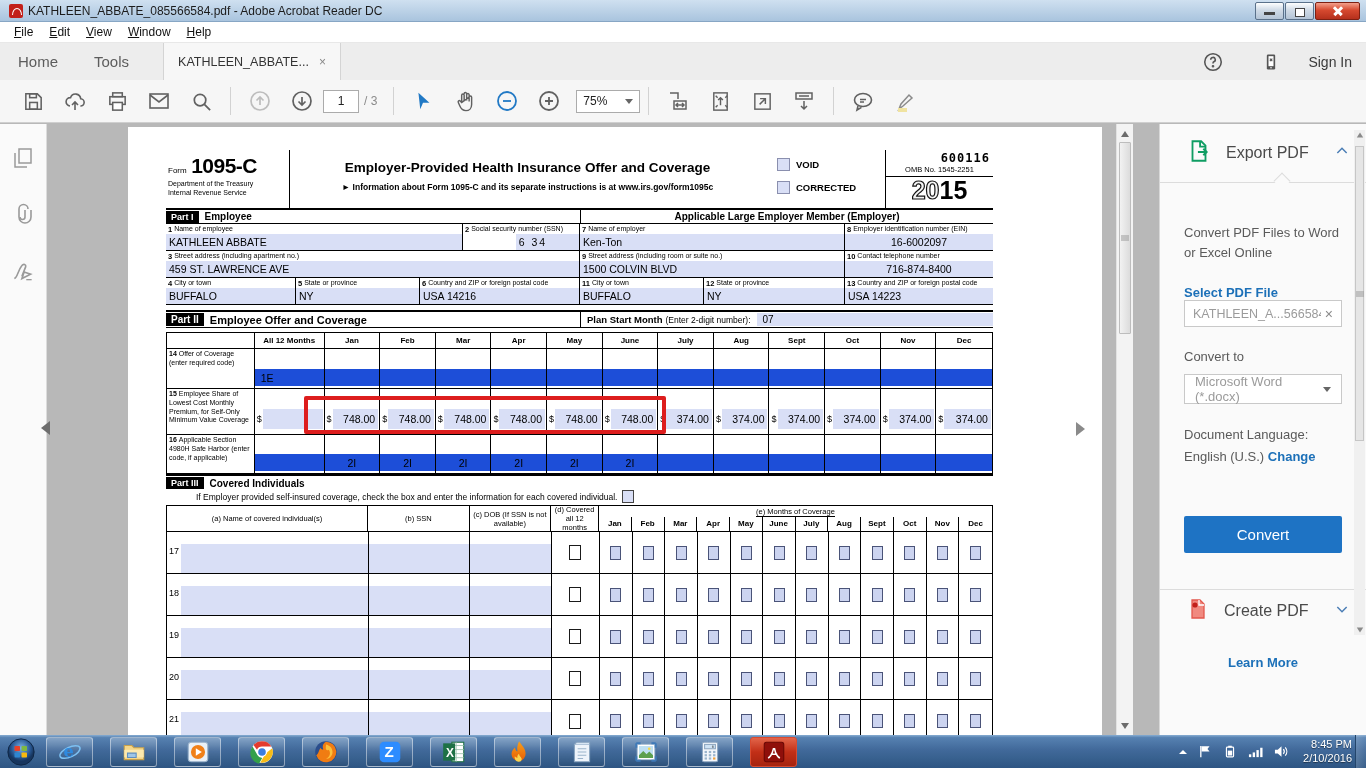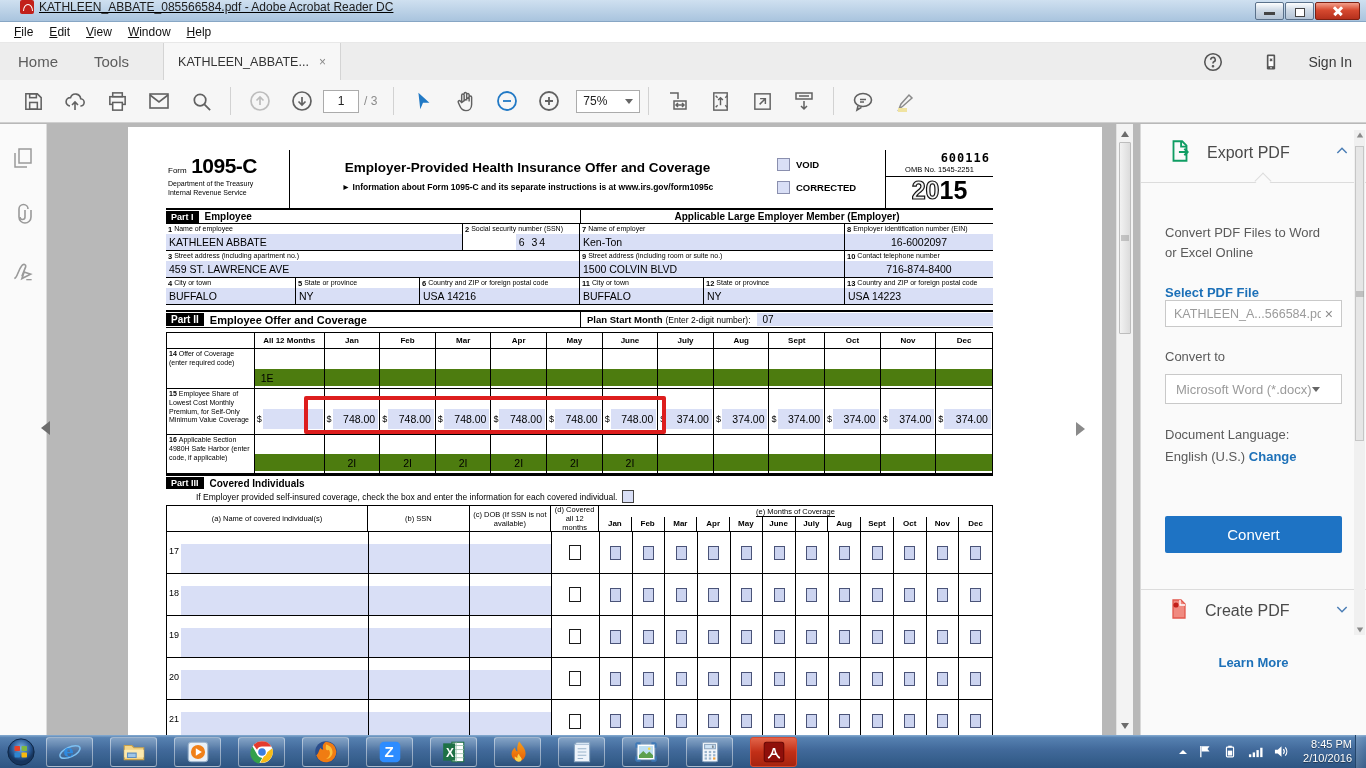--- a/index.html
+++ b/index.html
@@ -1,20 +1,20 @@
 <!DOCTYPE html>
 <html><head>
 <meta charset="utf-8">
 <style>
 * { margin:0; padding:0; box-sizing:border-box; }
 body { font-family:"Liberation Sans",sans-serif; }
 .screen { position:relative; width:1366px; height:768px; overflow:hidden; background:#b8b8b8; font-family:"Liberation Sans",sans-serif; }
 
 
-.titlebar { position:absolute; top:0; left:0; right:0; height:22px; background:linear-gradient(#cfe0f0,#a9c4de); border-bottom:1px solid #87a6c4; display:flex; padding-left:20px;text-decoration:underline; }
+.titlebar { position:absolute; top:0; left:0; right:0; height:22px; background:linear-gradient(#cfe0f0,#a9c4de); border-bottom:1px solid #87a6c4; display:flex; align-items:center; padding-left:9px; }
 .titlebar-icon { width:14px; height:14px; background:#c2201a; border-radius:2px; margin-right:5px; position:relative; flex:0 0 auto; }
 .titlebar-icon::after { content:""; position:absolute; left:3px; top:4px; width:8px; height:6px; border:1.5px solid #fff; border-radius:50% 50% 0 0 / 100% 100% 0 0; border-bottom:none; }
 .titlebar-title { font-size:12px; color:#1c1c1c; }
 .win-controls { position:absolute; right:6px; top:2px; display:flex; }
 .win-btn { width:29px; height:18px; border:1px solid #5a718a; border-radius:2px; margin-left:1px; background:linear-gradient(#fdfefe,#cfdae6 45%,#b4c4d6); position:relative; }
 .win-btn.close { width:45px; background:linear-gradient(#f3a08c,#d6492f 45%,#b5301c); border-color:#7e2012; }
 .win-btn.min::after { content:""; position:absolute; left:8px; right:8px; bottom:4px; height:3px; background:#444; }
 .win-btn.restore::after { content:""; position:absolute; left:9px; top:5px; width:8px; height:7px; border:1.5px solid #444; background:#fff; }
 .win-btn.close::before, .win-btn.close::after { content:""; position:absolute; left:50%; top:50%; width:11px; height:2.5px; background:#fff; }
 .win-btn.close::before { transform:translate(-50%,-50%) rotate(45deg); }
@@ -110,21 +110,21 @@
 .p2table { border:1px solid #000; border-top:1.5px solid #000; position:relative; }
 .p2row { display:flex; border-bottom:1px solid #000; }
 .p2row:last-child { border-bottom:none; }
 .p2cell { border-right:1px solid #000; position:relative; }
 .p2cell:last-child { border-right:none; }
 .c-lab { width:88px; } .c-all { width:70px; } .c-m { width:55.75px; }
 .p2head { height:16px; }
 .p2head .p2cell { display:flex; align-items:center; justify-content:center; font-size:8px; font-weight:bold; }
 .r14 { height:40px; } .r15 { height:46px; } .r16 { height:38px; }
 .p2lab { font-size:7px; padding:1px 1px 0 2px; line-height:1.25; }
-.strip { position:absolute; left:0; right:0; bottom:2px; height:17px; background:#4d7c0f; font-size:10.5px; display:flex; align-items:center; padding-left:6px; }
+.strip { position:absolute; left:0; right:0; bottom:2px; height:17px; background:#1d4ed8; font-size:10.5px; display:flex; align-items:center; padding-left:6px; }
 .strip.ctr { justify-content:center; padding-left:0; }
 .money { position:absolute; left:0; right:0; bottom:3px; height:24px; display:flex; align-items:center; }
 .dollar { font-size:9px; margin:0 1px 0 2px; }
 .amt { flex:1; background:#d9dff6; height:20px; display:flex; align-items:center; justify-content:flex-end; padding-right:3px; font-size:10.5px; margin-right:1px; }
 .redbox { position:absolute; left:137px; top:63px; width:362px; height:38px; border:4px solid #dd1d1d; border-radius:2px; z-index:5; }
 
 .p3bar { border-top:2px solid #000; border-bottom:1.5px solid #000; padding-bottom:2px; }
 .p3bar-l1 { display:flex; align-items:center; height:14px; }
 .p3instr { font-size:8.5px; padding-left:30px; display:flex; align-items:center; gap:5px; }
 .p3chk { width:12px; height:13px; background:#d9dff6; border:1px solid #444; }
@@ -142,21 +142,21 @@
 .p3c { border-right:1px solid #000; position:relative; }
 .p3c:last-child { border-right:none; }
 .rownum { position:absolute; left:2px; top:14px; font-size:9px; }
 .p3fill { position:absolute; left:0; right:0; top:12px; bottom:0; background:#d9dff6; }
 .p3fill.inset { left:14px; }
 .cbwrap { display:flex; align-items:center; justify-content:center; height:100%; }
 .cb-d { width:12px; height:15px; background:#fff; border:1.5px solid #1a1a1a; }
 .cb-m { width:11px; height:14px; background:#ccd4f0; border:1px solid #4a5378; }
 
 
-.rightpanel { position:absolute; right:0; top:0; bottom:0; width:226px; background:#fafafa; border-left:1px solid #d8d8d8; }
+.rightpanel { position:absolute; right:0; top:0; bottom:0; width:207px; background:#fafafa; border-left:1px solid #d8d8d8; }
 .tool-head { display:flex; align-items:center; height:58px; padding:0 16px 0 26px; position:relative; }
 .tool-title { font-size:16px; color:#4a4a4a; margin-left:14px; flex:1; }
 .sect-divider { position:relative; height:1px; background:#dcdcdc; margin:0; }
 .notch { position:absolute; left:116px; top:-7px; width:12px; height:12px; background:#fafafa; border-left:1px solid #dcdcdc; border-top:1px solid #dcdcdc; transform:rotate(45deg); }
 .export-body { padding:28px 24px 0 24px; }
 .eb-head { display:flex; align-items:flex-start; }
 .eb-title { font-size:15px; font-weight:bold; color:#323232; flex:1; }
 .eb-desc { font-size:13px; color:#5a5a5a; line-height:1.55; margin-top:12px; }
 .link { color:#1c70b8; font-size:13px;font-weight:bold; }
 .select-link { display:block; margin-top:22px; }

